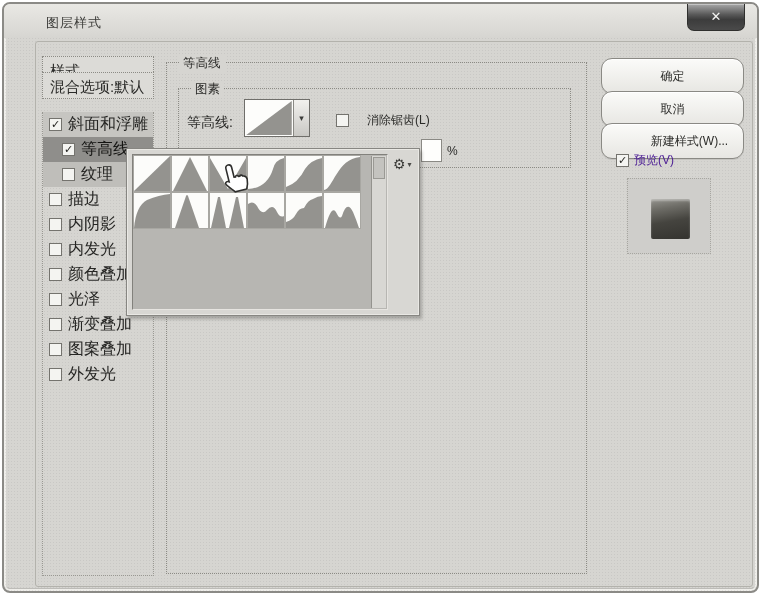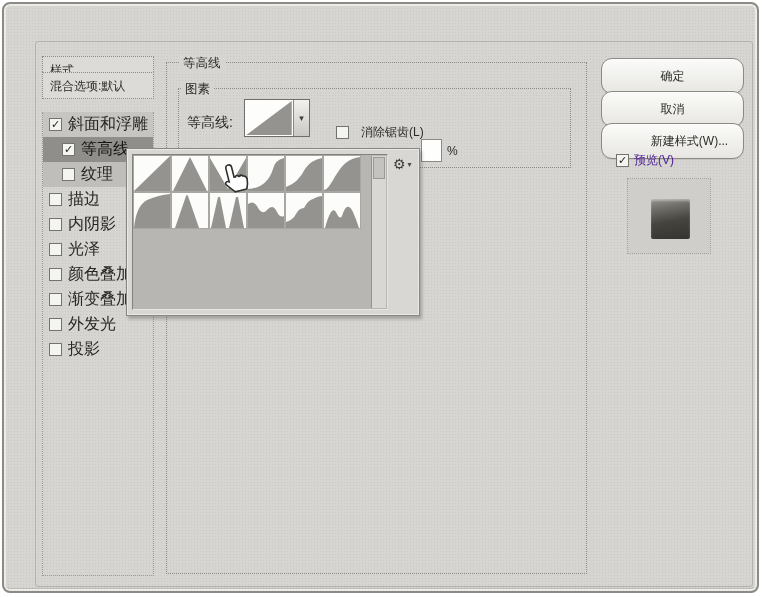--- a/index.html
+++ b/index.html
@@ -19,21 +19,21 @@
   .close-btn{position:absolute;right:12px;top:0px;width:58px;height:27px;
     background:linear-gradient(#a8a8a8,#5a5a5a 40%,#3c3c3c 60%,#4a4a4a);
     border:1px solid #2f2f2d;border-top:none;border-radius:0 0 7px 7px;
     color:#f4f4f2;font-size:13px;font-weight:bold;text-align:center;line-height:25px;
     cursor:pointer;box-shadow:inset 0 1px 0 rgba(255,255,255,.35);}
   .content-frame{position:absolute;left:31px;top:37px;width:718px;height:546px;
     border:1px solid #b3b2ac;border-radius:3px;}
 
   
   .side-box{position:absolute;left:38px;width:112px;height:26px;border:1px dotted #8c8b85;
-    background:#dcdbd7;font-size:12px;color:#2b2b29;padding:5px 0 0 7px;cursor:pointer;}
+    background:#dcdbd7;font-size:15px;color:#2b2b29;padding:5px 0 0 7px;cursor:pointer;}
   .side-list{position:absolute;left:38px;top:108px;width:112px;height:464px;
     border-left:1px dotted #9a9993;border-right:1px dotted #9a9993;border-bottom:1px dotted #9a9993;}
   .side-row{display:flex;align-items:center;height:25px;padding-left:6px;gap:6px;cursor:pointer;}
   .side-row.indent{padding-left:19px;}
   .side-row.hl-light{background:#c6c5c1;}
   .side-row.hl-mid{background:#bfbeba;}
   .side-row.hl-dark{background:#8f8e8b;}
   .cb{width:13px;height:13px;flex:0 0 13px;border:1px solid #74736e;background:#f4f4f1;
     font-size:11px;line-height:11px;text-align:center;color:#22221f;cursor:pointer;}
   .side-label{font-size:16px;color:#262624;white-space:nowrap;}
@@ -58,21 +58,21 @@
   .group-label{position:absolute;background:#d6d5d1;padding:0 4px;font-size:12.5px;color:#2b2b29;z-index:2;}
 
   .contour-label{position:absolute;left:183px;top:110px;font-size:14px;color:#2b2b29;}
   .contour-dropdown{position:absolute;left:240px;top:95px;width:66px;height:38px;
     border:1px solid #6f6e6a;background:#fdfdfb;display:flex;cursor:pointer;z-index:3;}
   .dd-swatch{width:48px;height:100%;position:relative;background:#fdfdfb;}
   .dd-swatch svg{display:block;width:100%;height:100%;}
   .dd-arrow{width:16px;height:100%;border-left:1px solid #8a8984;
     background:linear-gradient(#f2f1ee,#c9c8c4);display:flex;align-items:center;justify-content:center;
     font-size:9px;color:#3c3c3a;}
-  .aa-row{position:absolute;left:332px;top:120px;display:flex;align-items:center;gap:12px;}
+  .aa-row{position:absolute;left:332px;top:108px;display:flex;align-items:center;gap:18px;}
   .aa-label{font-size:12px;color:#2b2b29;}
   .range-input{position:absolute;left:417px;top:135px;width:21px;height:23px;
     border:1px solid #8a8984;background:#fefefc;z-index:1;}
   .range-unit{position:absolute;left:443px;top:140px;font-size:12px;color:#2b2b29;z-index:1;}
 
   
   .flyout{position:absolute;left:122px;top:144px;width:294px;height:168px;
     background:#d8d7d3;border:1px solid #878682;
     box-shadow:2px 3px 3px rgba(40,40,36,.28), inset 0 0 0 1px #e9e8e4;z-index:40;}
   .flyout-inner{position:absolute;left:5px;top:5px;width:256px;height:156px;
@@ -92,20 +92,26 @@
 
   .hand-cursor{position:absolute;left:216px;top:158px;width:30px;height:34px;z-index:60;
     transform:rotate(-14deg);pointer-events:none;}
 </style>
 </head>
 <body>
 
 <div id="stage">
   <div class="dialog">
 
+    <div class="titlebar">
+      <span class="title">图层样式</span>
+      <div class="close-btn">
+        <span>✕</span>
+      </div>
+    </div>
 
     <div class="content-frame"></div>
 
     <div class="side-box" style="top:52px;">
       <span>样式</span>
     </div>
     <div class="side-box" style="top:68px;height:27px;">
       <span>混合选项:默认</span>
     </div>
     <div class="side-list" id="side-list">
@@ -124,56 +130,60 @@
         <div class="side-row">
           <span class="cb"></span>
           <span class="side-label">描边</span>
         </div>
         <div class="side-row">
           <span class="cb"></span>
           <span class="side-label">内阴影</span>
         </div>
         <div class="side-row">
           <span class="cb"></span>
+          <span class="side-label">内发光</span>
+        </div>
+        <div class="side-row">
+          <span class="cb"></span>
+          <span class="side-label">颜色叠加</span>
+        </div>
+        <div class="side-row">
+          <span class="cb"></span>
           <span class="side-label">光泽</span>
         </div>
         <div class="side-row">
           <span class="cb"></span>
-          <span class="side-label">颜色叠加</span>
-        </div>
-        <div class="side-row">
-          <span class="cb"></span>
           <span class="side-label">渐变叠加</span>
         </div>
         <div class="side-row">
           <span class="cb"></span>
+          <span class="side-label">图案叠加</span>
+        </div>
+        <div class="side-row">
+          <span class="cb"></span>
           <span class="side-label">外发光</span>
-        </div>
-        <div class="side-row">
-          <span class="cb"></span>
-          <span class="side-label">投影</span>
         </div>
       </div>
 
     <button class="act-btn" style="top:54px;">确定</button>
     <button class="act-btn" style="top:87px;">取消</button>
     <button class="act-btn" style="top:119px;padding-left:40px;">新建样式(W)...</button>
     <div class="preview-row">
       <span class="cb" id="preview-cb">✓</span>
       <span class="preview-label">预览(V)</span>
     </div>
     <div class="preview-swatch">
       <div class="preview-blob"></div>
     </div>
 
     <div class="groupbox" style="left:162px;top:58px;width:421px;height:512px;"></div>
     <span class="group-label" style="left:175px;top:51px;">等高线</span>
 
     <div class="groupbox" style="left:174px;top:84px;width:393px;height:80px;"></div>
-    <span class="group-label" style="left:177px;top:77px;">图素</span>
+    <span class="group-label" style="left:187px;top:77px;">图素</span>
 
     <span class="contour-label">等高线:</span>
 
     <div class="contour-dropdown">
       <div class="dd-swatch" id="dd-swatch">
           <svg viewBox="0 0 38 37" preserveAspectRatio="none">
             <path d="M1 36 L37 1 L37 36 Z" fill="#94938f"></path>
           </svg>
         </div>
       <div class="dd-arrow">▾</div>

